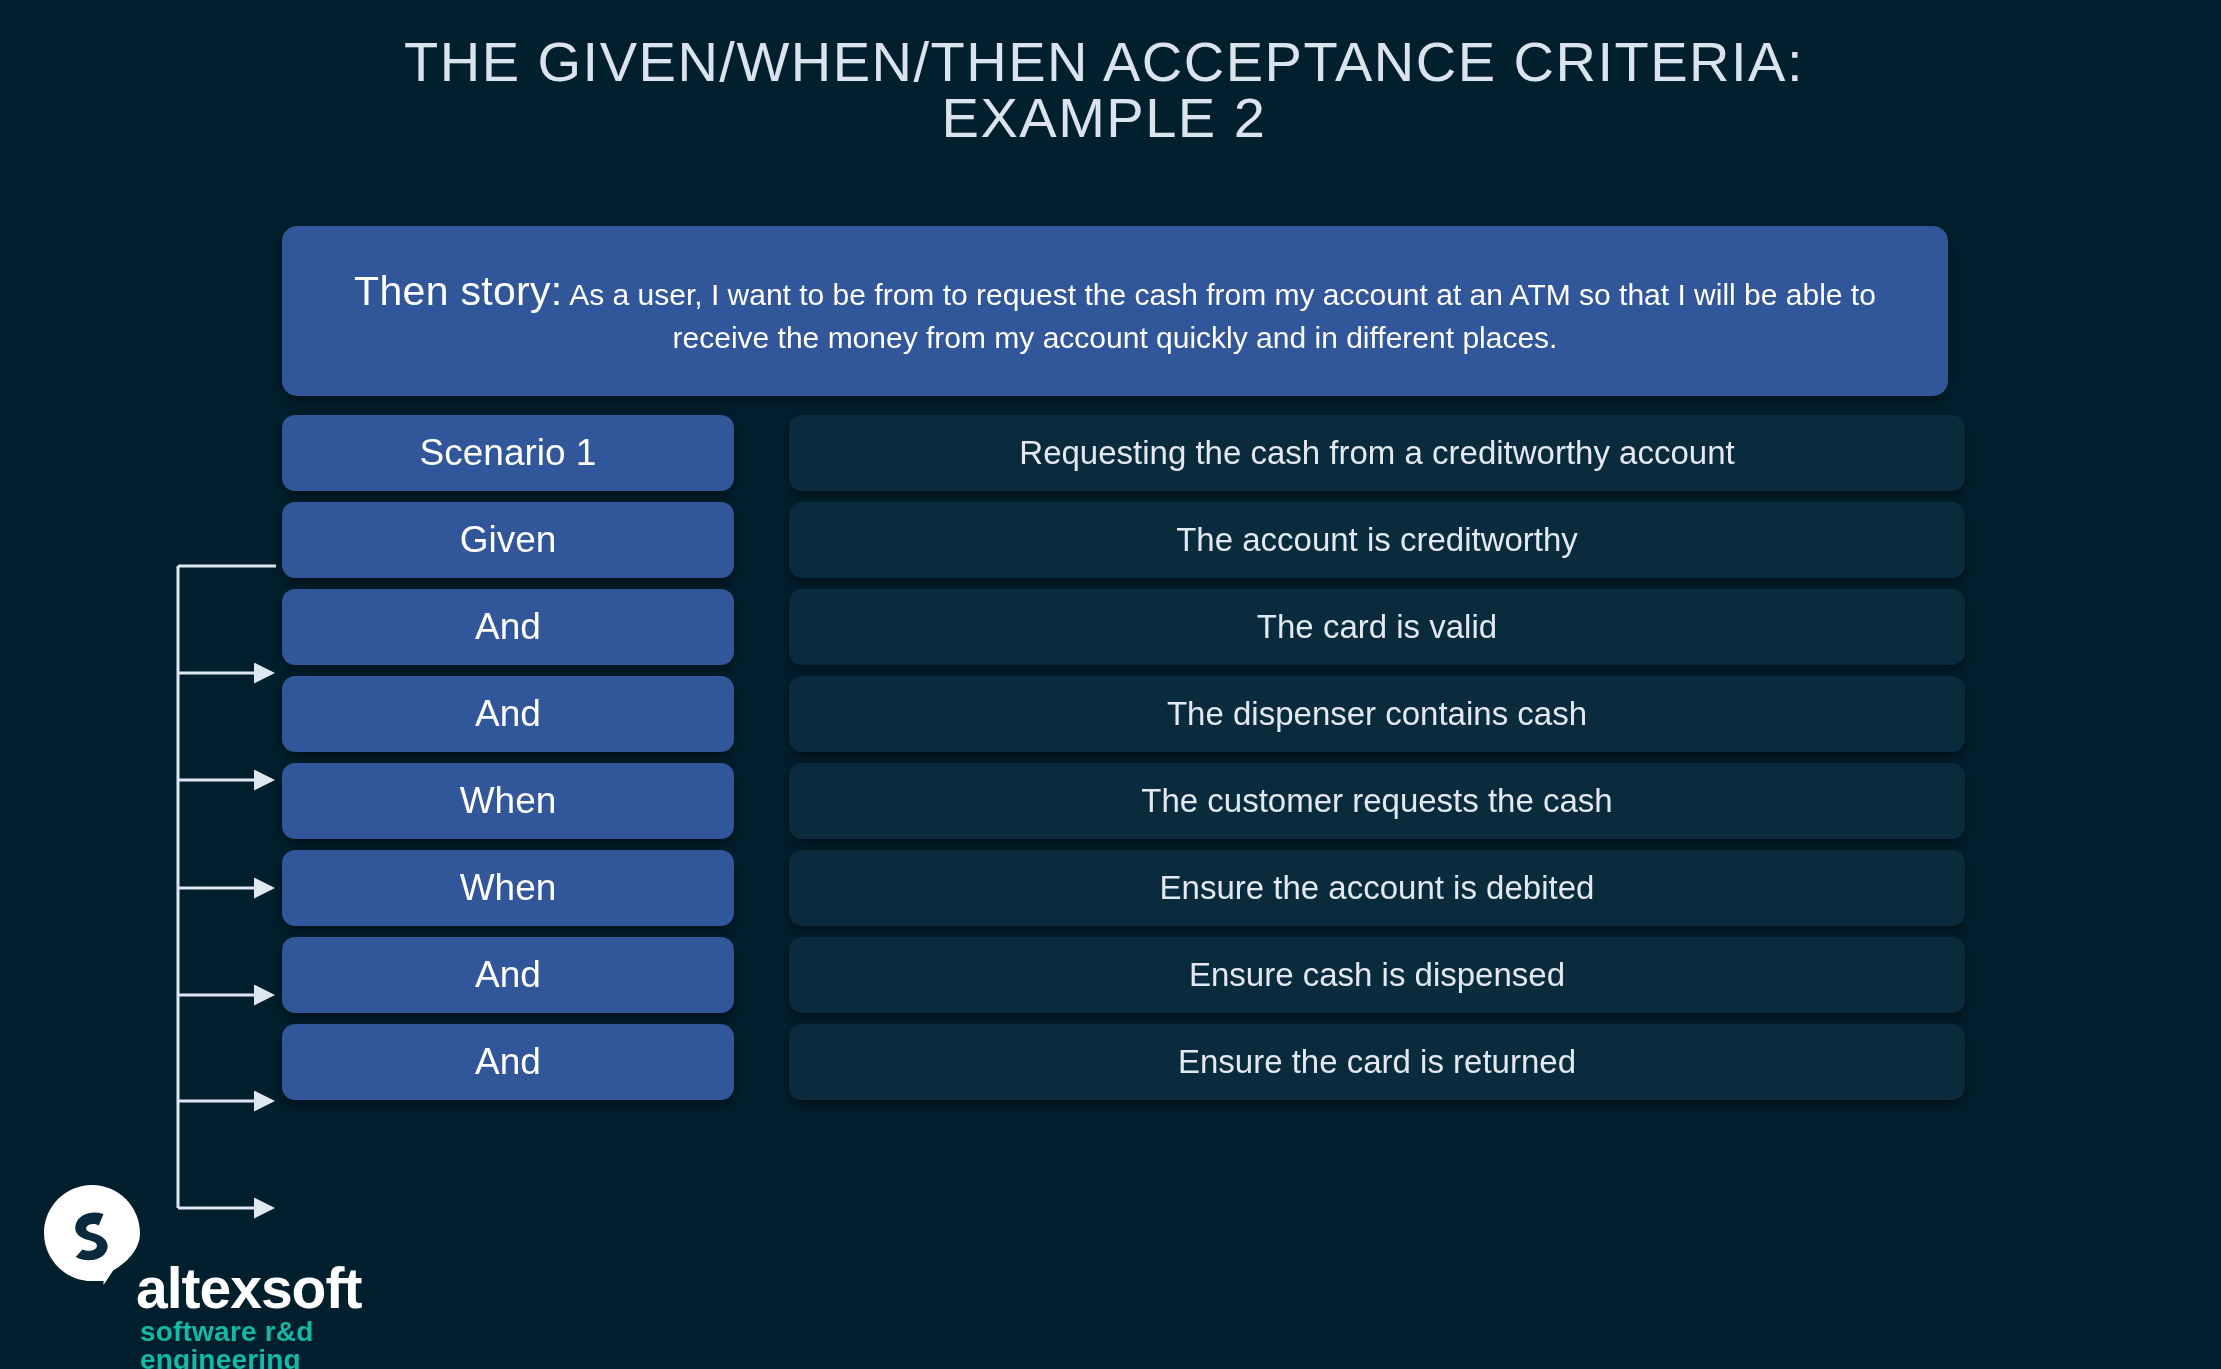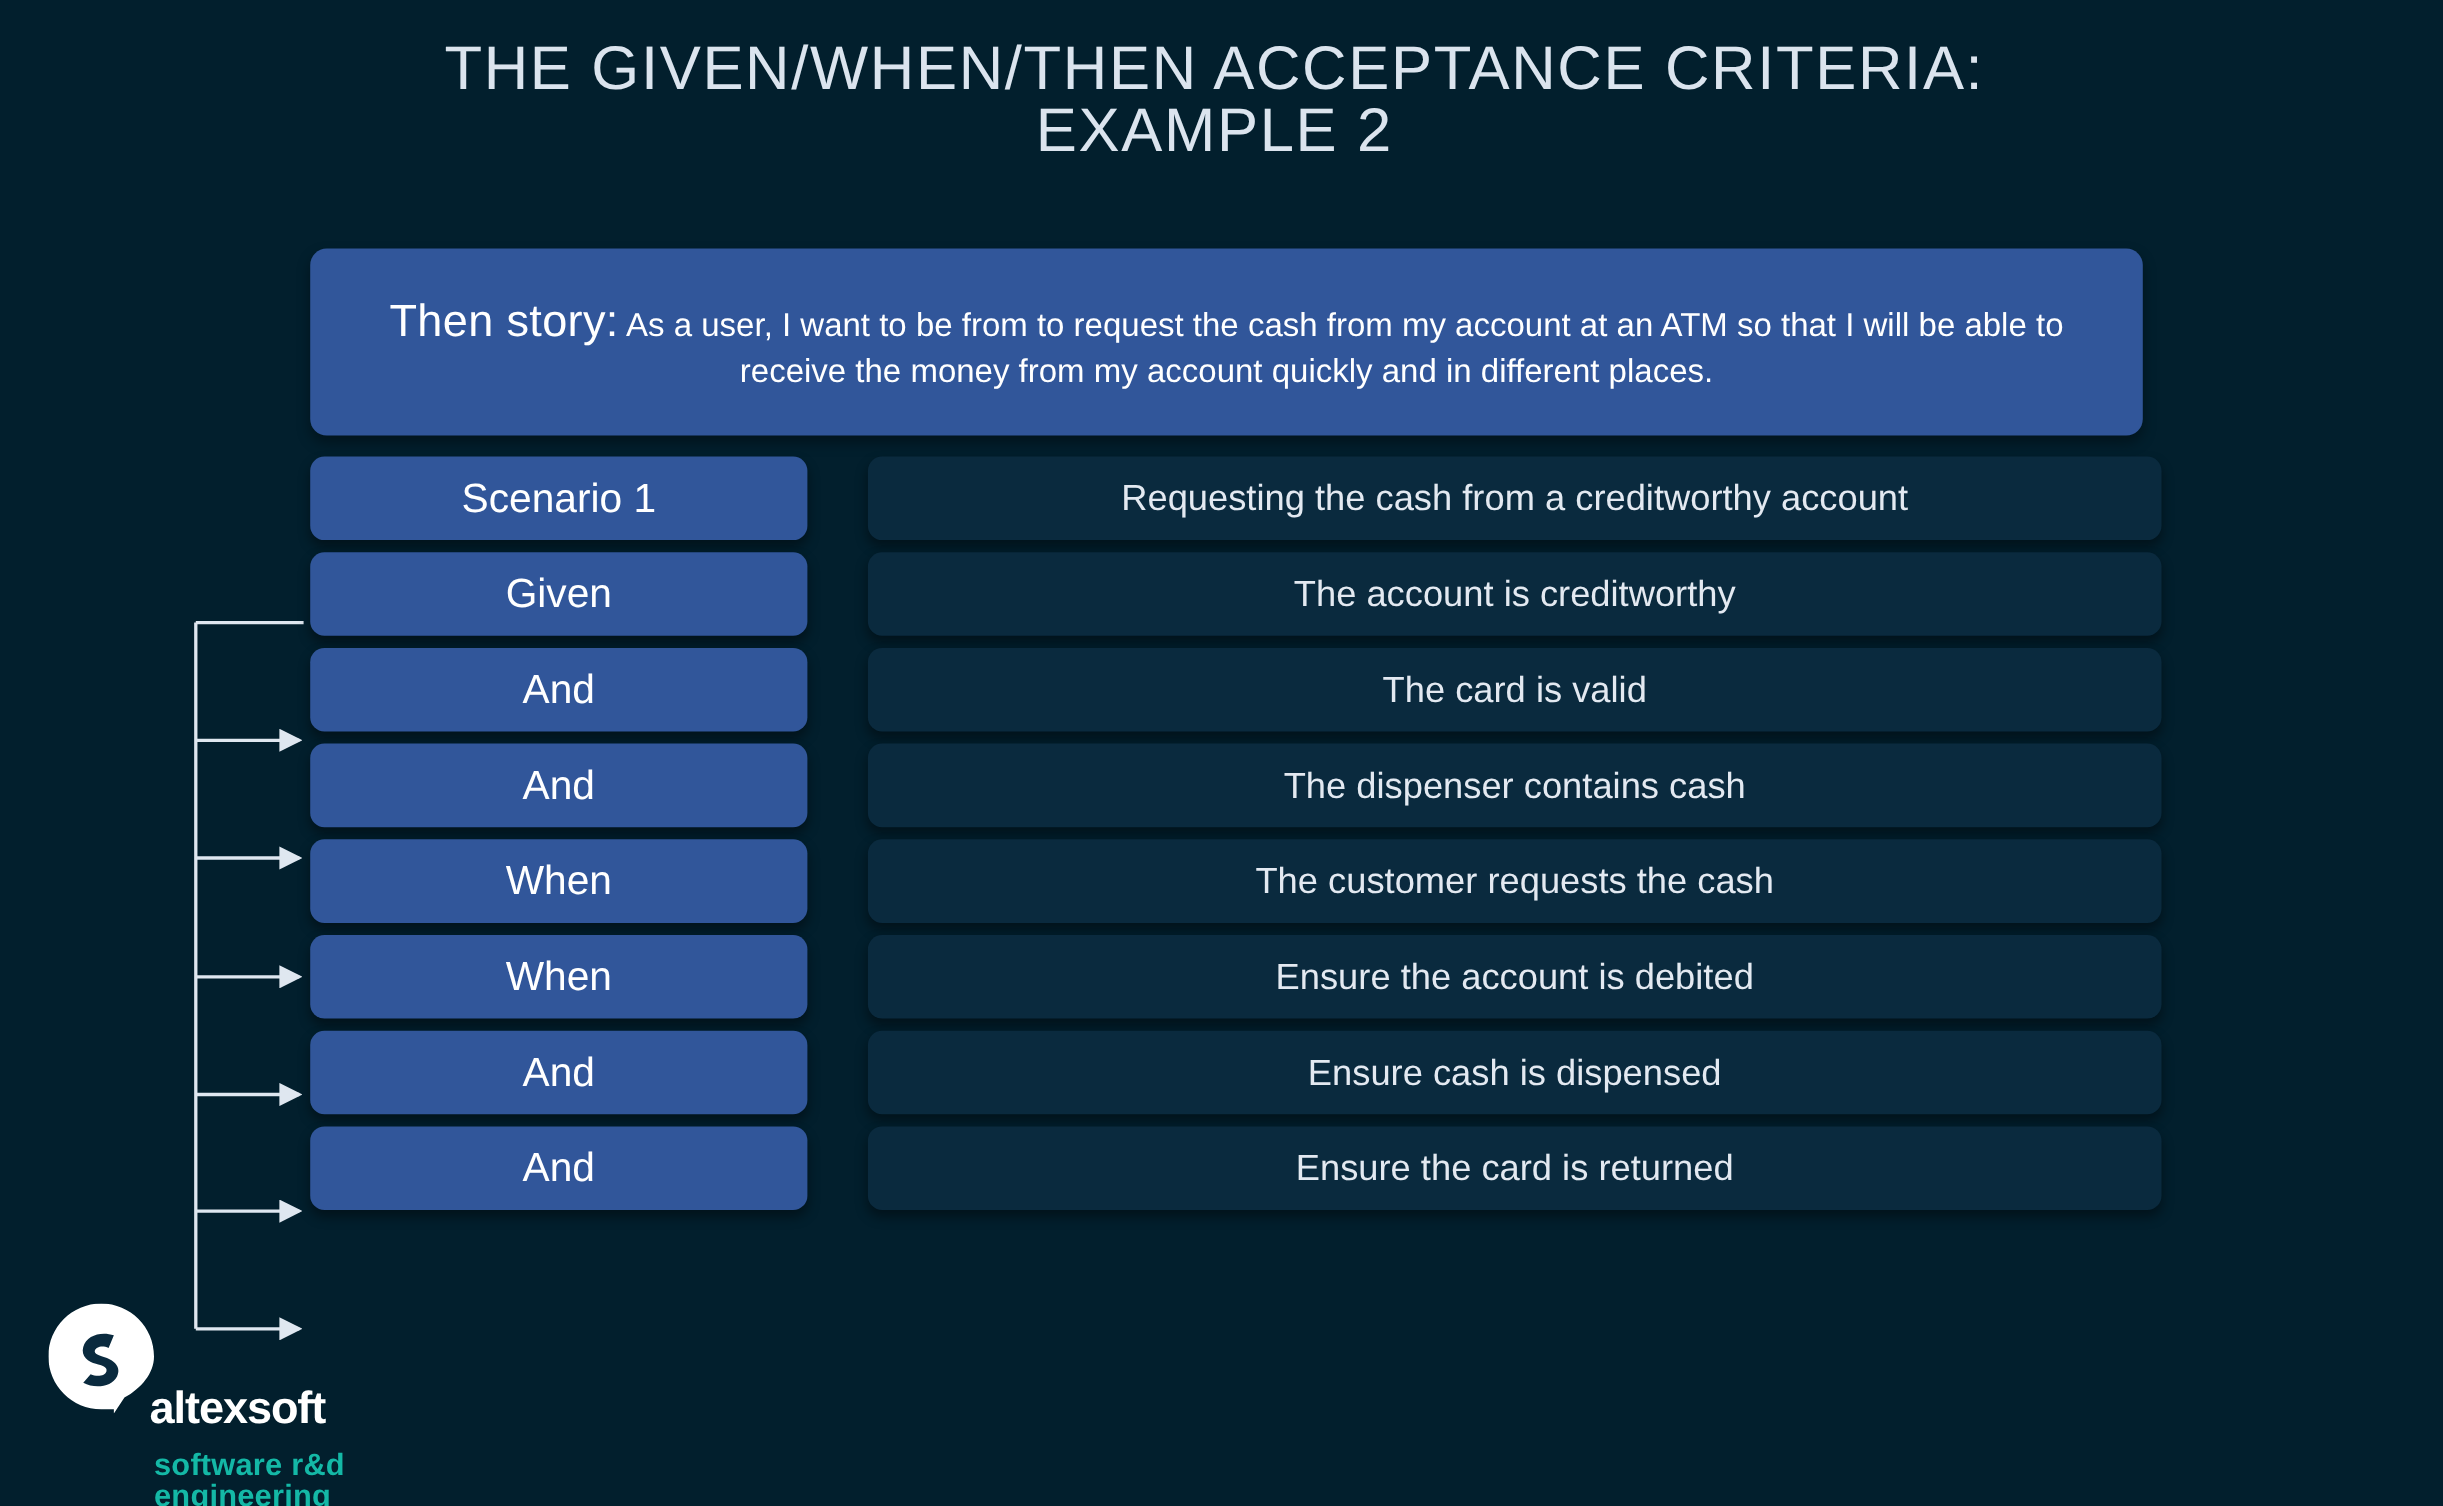--- a/index.html
+++ b/index.html
@@ -136,21 +136,21 @@
     left: 0;
     top: 0;
     width: 96px;
     height: 100px;
   }
   .logo-word {
     position: absolute;
     left: 92px;
     top: 75px;
     color: #ffffff;
-    font-size: 41px;
+    font-size: 57px;
     font-weight: 700;
     letter-spacing: -1px;
     line-height: 1;
   }
   .logo-tagline {
     position: absolute;
     left: 96px;
     top: 133px;
     color: #14b8a6;
     font-size: 28px;

